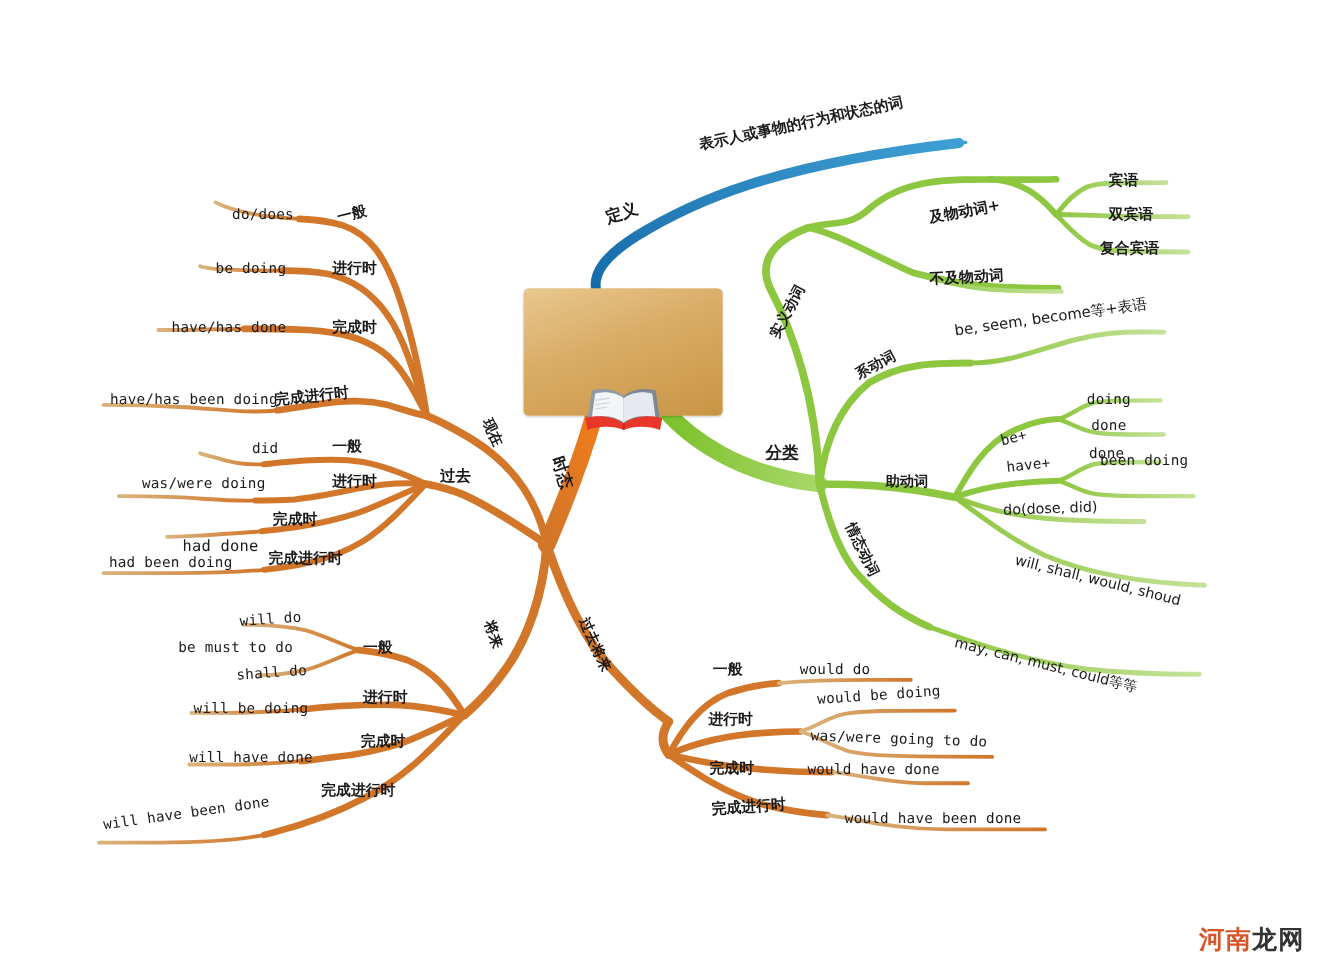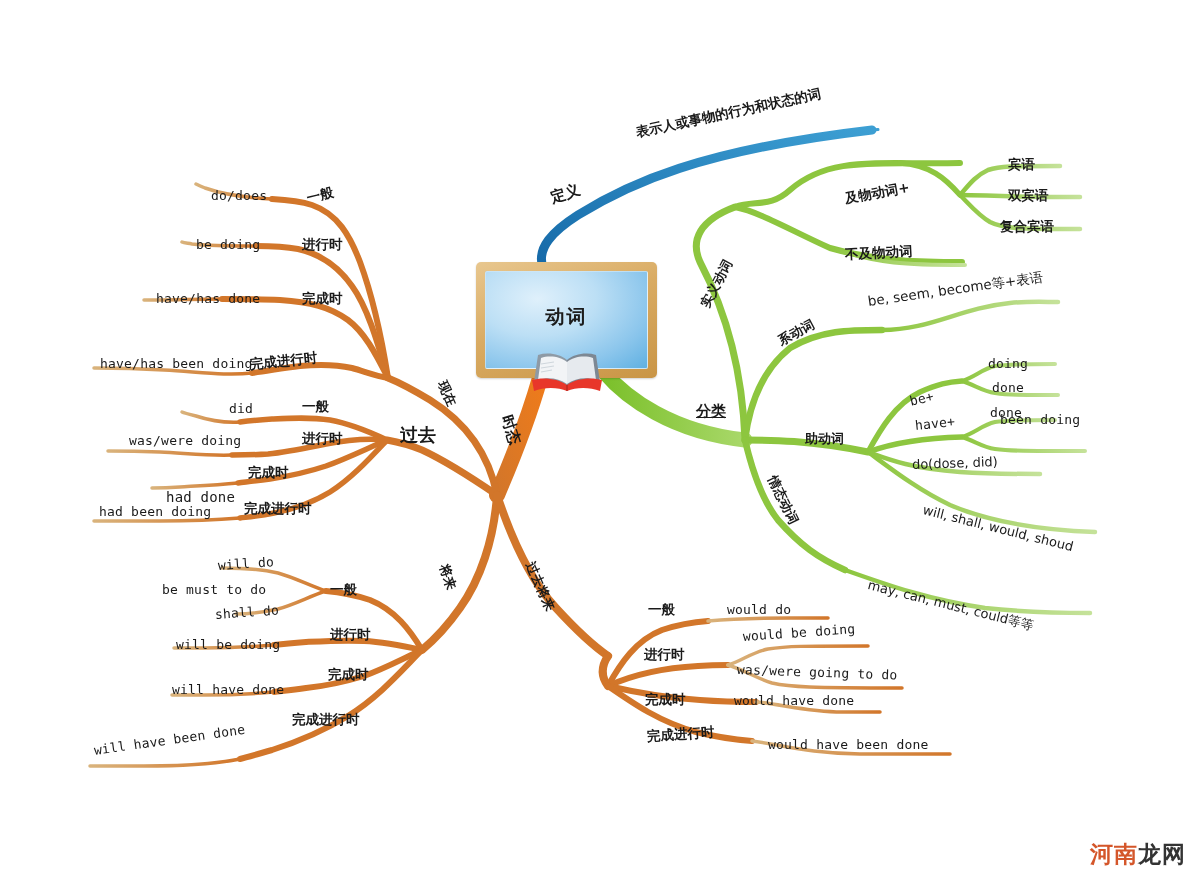--- a/index.html
+++ b/index.html
@@ -217,23 +217,20 @@
       <path d="M728,665 C744,670 756,678 772,683 C790,687 810,688 902,688" stroke="url(#gThinO)" stroke-width="3.5"></path>
       <path d="M608,686 C634,692 664,698 700,700 C726,702 746,702 756,702" stroke="#d2762a" stroke-width="6"></path>
       <path d="M756,702 C780,704 808,712 842,712 C862,712 874,712 880,712" stroke="url(#gThinO)" stroke-width="3.5"></path>
       <path d="M608,686 C634,704 660,722 696,732 C720,738 740,740 752,741" stroke="#d2762a" stroke-width="6"></path>
       <path d="M752,741 C778,744 810,754 860,754 C900,754 930,754 950,754" stroke="url(#gThinO)" stroke-width="3.5"></path>
     </g>
   </svg>
 
   <div id="center-node">
     <div class="board-frame"></div>
-    <div class="board-inner">
-      <span id="center-title">动词</span>
-    </div>
     <svg id="book-icon" viewBox="0 0 74 42">
       <path d="M37 10 C30 4 18 2 8 5 L4 32 C14 29 28 30 37 36 Z" fill="#8e9aa5"></path>
       <path d="M37 10 C44 4 56 2 66 5 L70 32 C60 29 46 30 37 36 Z" fill="#7d8893"></path>
       <path d="M37 12 C31 7 20 5 11 8 L8 30 C17 27 29 28 37 34 Z" fill="#f2f4f6"></path>
       <path d="M37 12 C43 7 54 5 63 8 L66 30 C57 27 45 28 37 34 Z" fill="#e6eaee"></path>
       <path d="M2 30 C12 27 28 28 37 35 C46 28 62 27 72 30 L70 41 C60 37 46 37 37 41 C28 37 14 37 4 41 Z" fill="#e8362a"></path>
       <path d="M37 35 L37 41" stroke="#b9281f" stroke-width="1.4"></path>
       <path d="M11 14 L24 12 M11 18 L24 16 M11 22 L22 20" stroke="#cfd6dc" stroke-width="1.1" fill="none"></path>
     </svg>
   </div>
@@ -271,21 +268,21 @@
   <span class="lbl cn" style="left:442px; top:375px; font-size:13px; transform:rotate(66deg);">现在</span>
   <span class="lbl cn" style="left:307px; top:192px; font-size:13.5px; transform:rotate(-14deg);">一般</span>
   <span class="lbl en" style="left:211px; top:172px; font-size:13px;margin-top:17px;">do/does</span>
   <span class="lbl cn" style="left:302px; top:238px; font-size:13.5px;">进行时</span>
   <span class="lbl en" style="left:196px; top:238px; font-size:13px;">be doing</span>
   <span class="lbl cn" style="left:302px; top:292px; font-size:13.5px;">完成时</span>
   <span class="lbl en" style="left:156px; top:292px; font-size:13px;">have/has done</span>
   <span class="lbl cn" style="left:250px; top:358px; font-size:13.5px; transform:rotate(-6deg);">完成进行时</span>
   <span class="lbl en" style="left:100px; top:357px; font-size:13px;">have/has been doing</span>
 
-  <span class="lbl cn" style="left:400px; top:426px; font-size:18px;text-align:center;">过去</span>
+  <span class="lbl cn" style="left:400px; top:426px; font-size:14px;text-align:center;">过去</span>
   <span class="lbl cn" style="left:302px; top:400px; font-size:13.5px;">一般</span>
   <span class="lbl en" style="left:229px; top:402px; font-size:13px;">did</span>
   <span class="lbl cn" style="left:302px; top:432px; font-size:13.5px;">进行时</span>
   <span class="lbl en" style="left:129px; top:434px; font-size:13px;">was/were doing</span>
   <span class="lbl cn" style="left:248px; top:466px; font-size:13.5px;">完成时</span>
   <span class="lbl en" style="left:166px; top:490px; font-size:14px;">had done</span>
   <span class="lbl cn" style="left:244px; top:502px; font-size:13.5px;">完成进行时</span>
   <span class="lbl en" style="left:99px; top:505px; font-size:13px;">had been doing</span>
 
   <span class="lbl cn" style="left:444px; top:558px; font-size:13px; transform:rotate(72deg);">将来</span>

